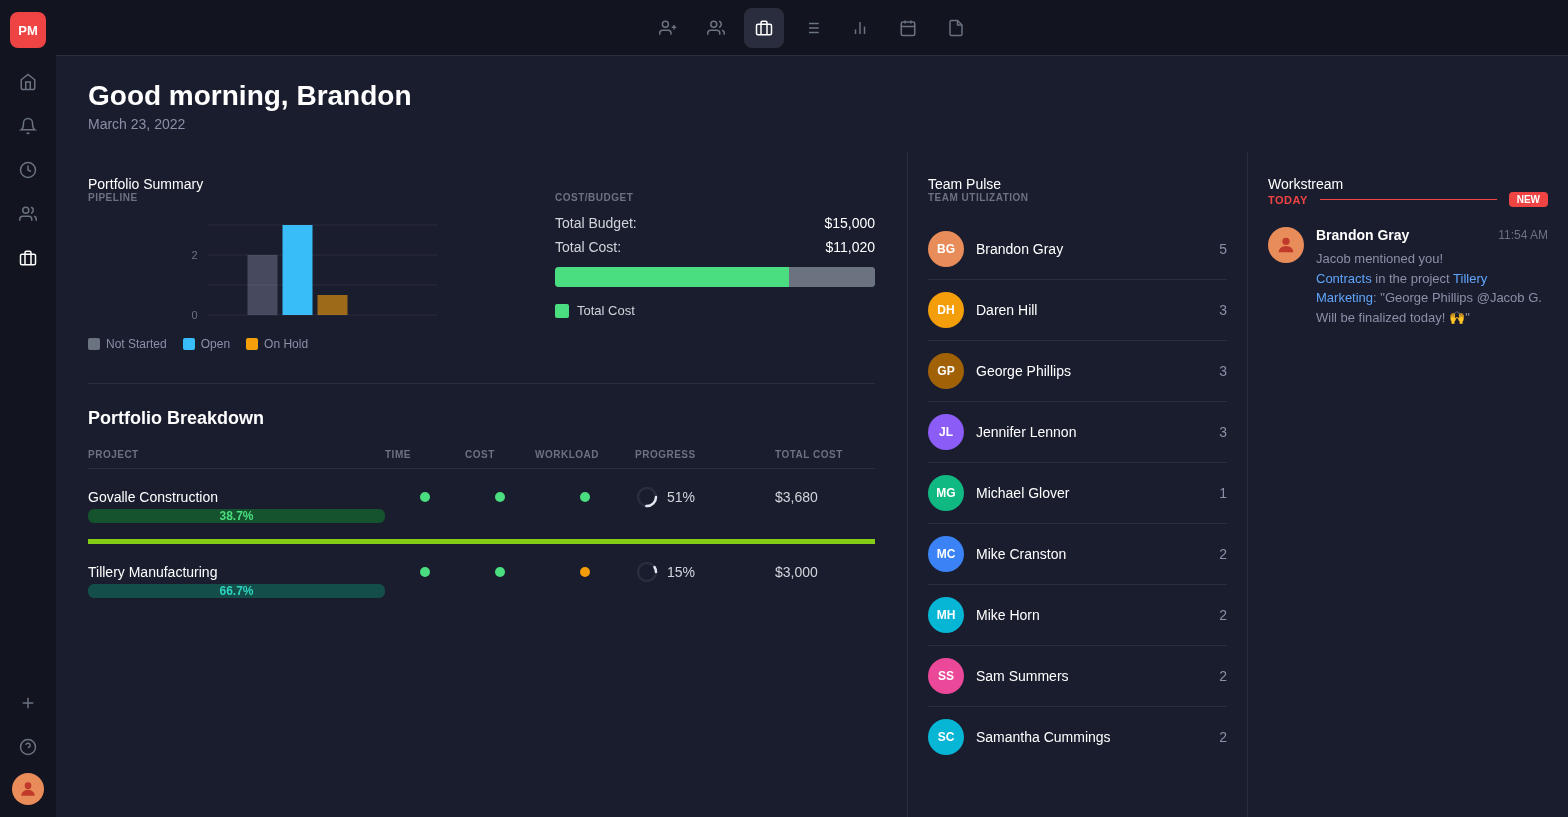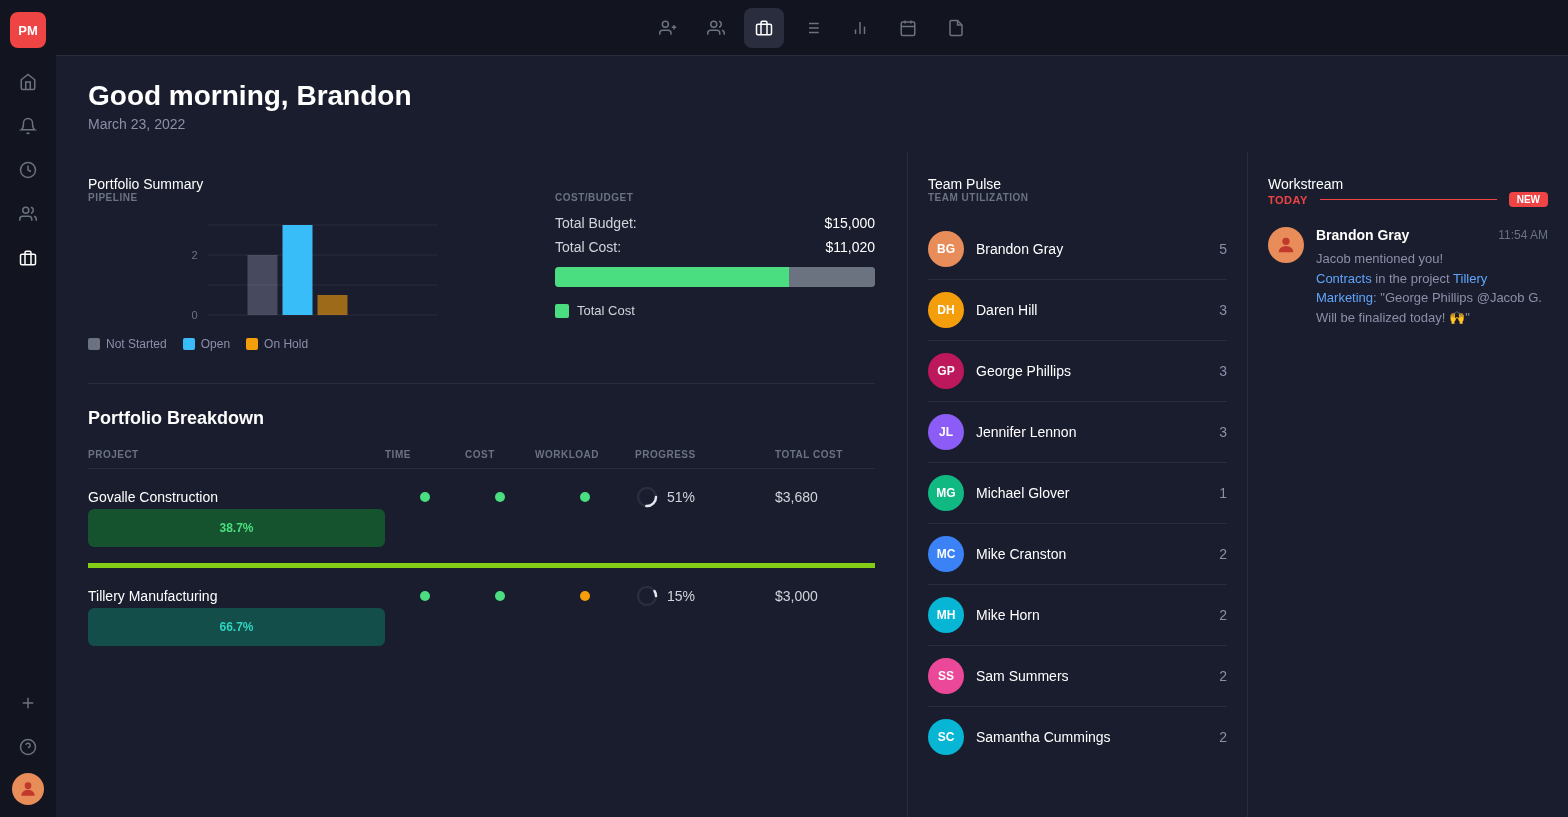--- a/index.html
+++ b/index.html
@@ -224,21 +224,21 @@
     .project-name { font-size: 14px; color: #fff; }
     .dot-green { width: 10px; height: 10px; background: #4ade80; border-radius: 50%; }
     .dot-yellow { width: 10px; height: 10px; background: #f59e0b; border-radius: 50%; }
     .dot-cell { display: flex; justify-content: center; }
     .progress-cell { display: flex; align-items: center; gap: 8px; font-size: 14px; color: #d1d5db; }
     .progress-ring {
       width: 24px; height: 24px;
     }
     .total-cost-val { font-size: 14px; color: #d1d5db; }
     .badge {
-      padding: 12px 10px;
+      padding: 0 10px;
       border-radius: 6px;
       font-size: 12px;
       font-weight: 600;
       text-align: center;
     }
     .badge-green { background: #14532d; color: #4ade80; }
     .badge-teal { background: #134e4a; color: #2dd4bf; }
 
     
     .team-pulse-panel {
@@ -578,21 +578,21 @@
     <div class="member-avatar" style="background:#e88c5a">BG</div>
     <span class="member-name">Brandon Gray</span>
     <span class="member-count">5</span>
   </div>
           <div class="team-member">
     <div class="member-avatar" style="background:#f59e0b">DH</div>
     <span class="member-name">Daren Hill</span>
     <span class="member-count">3</span>
   </div>
           <div class="team-member">
-    <div class="member-avatar" style="background:#be185d">GP</div>
+    <div class="member-avatar" style="background:#a16207">GP</div>
     <span class="member-name">George Phillips</span>
     <span class="member-count">3</span>
   </div>
           <div class="team-member">
     <div class="member-avatar" style="background:#8b5cf6">JL</div>
     <span class="member-name">Jennifer Lennon</span>
     <span class="member-count">3</span>
   </div>
           <div class="team-member">
     <div class="member-avatar" style="background:#10b981">MG</div>

